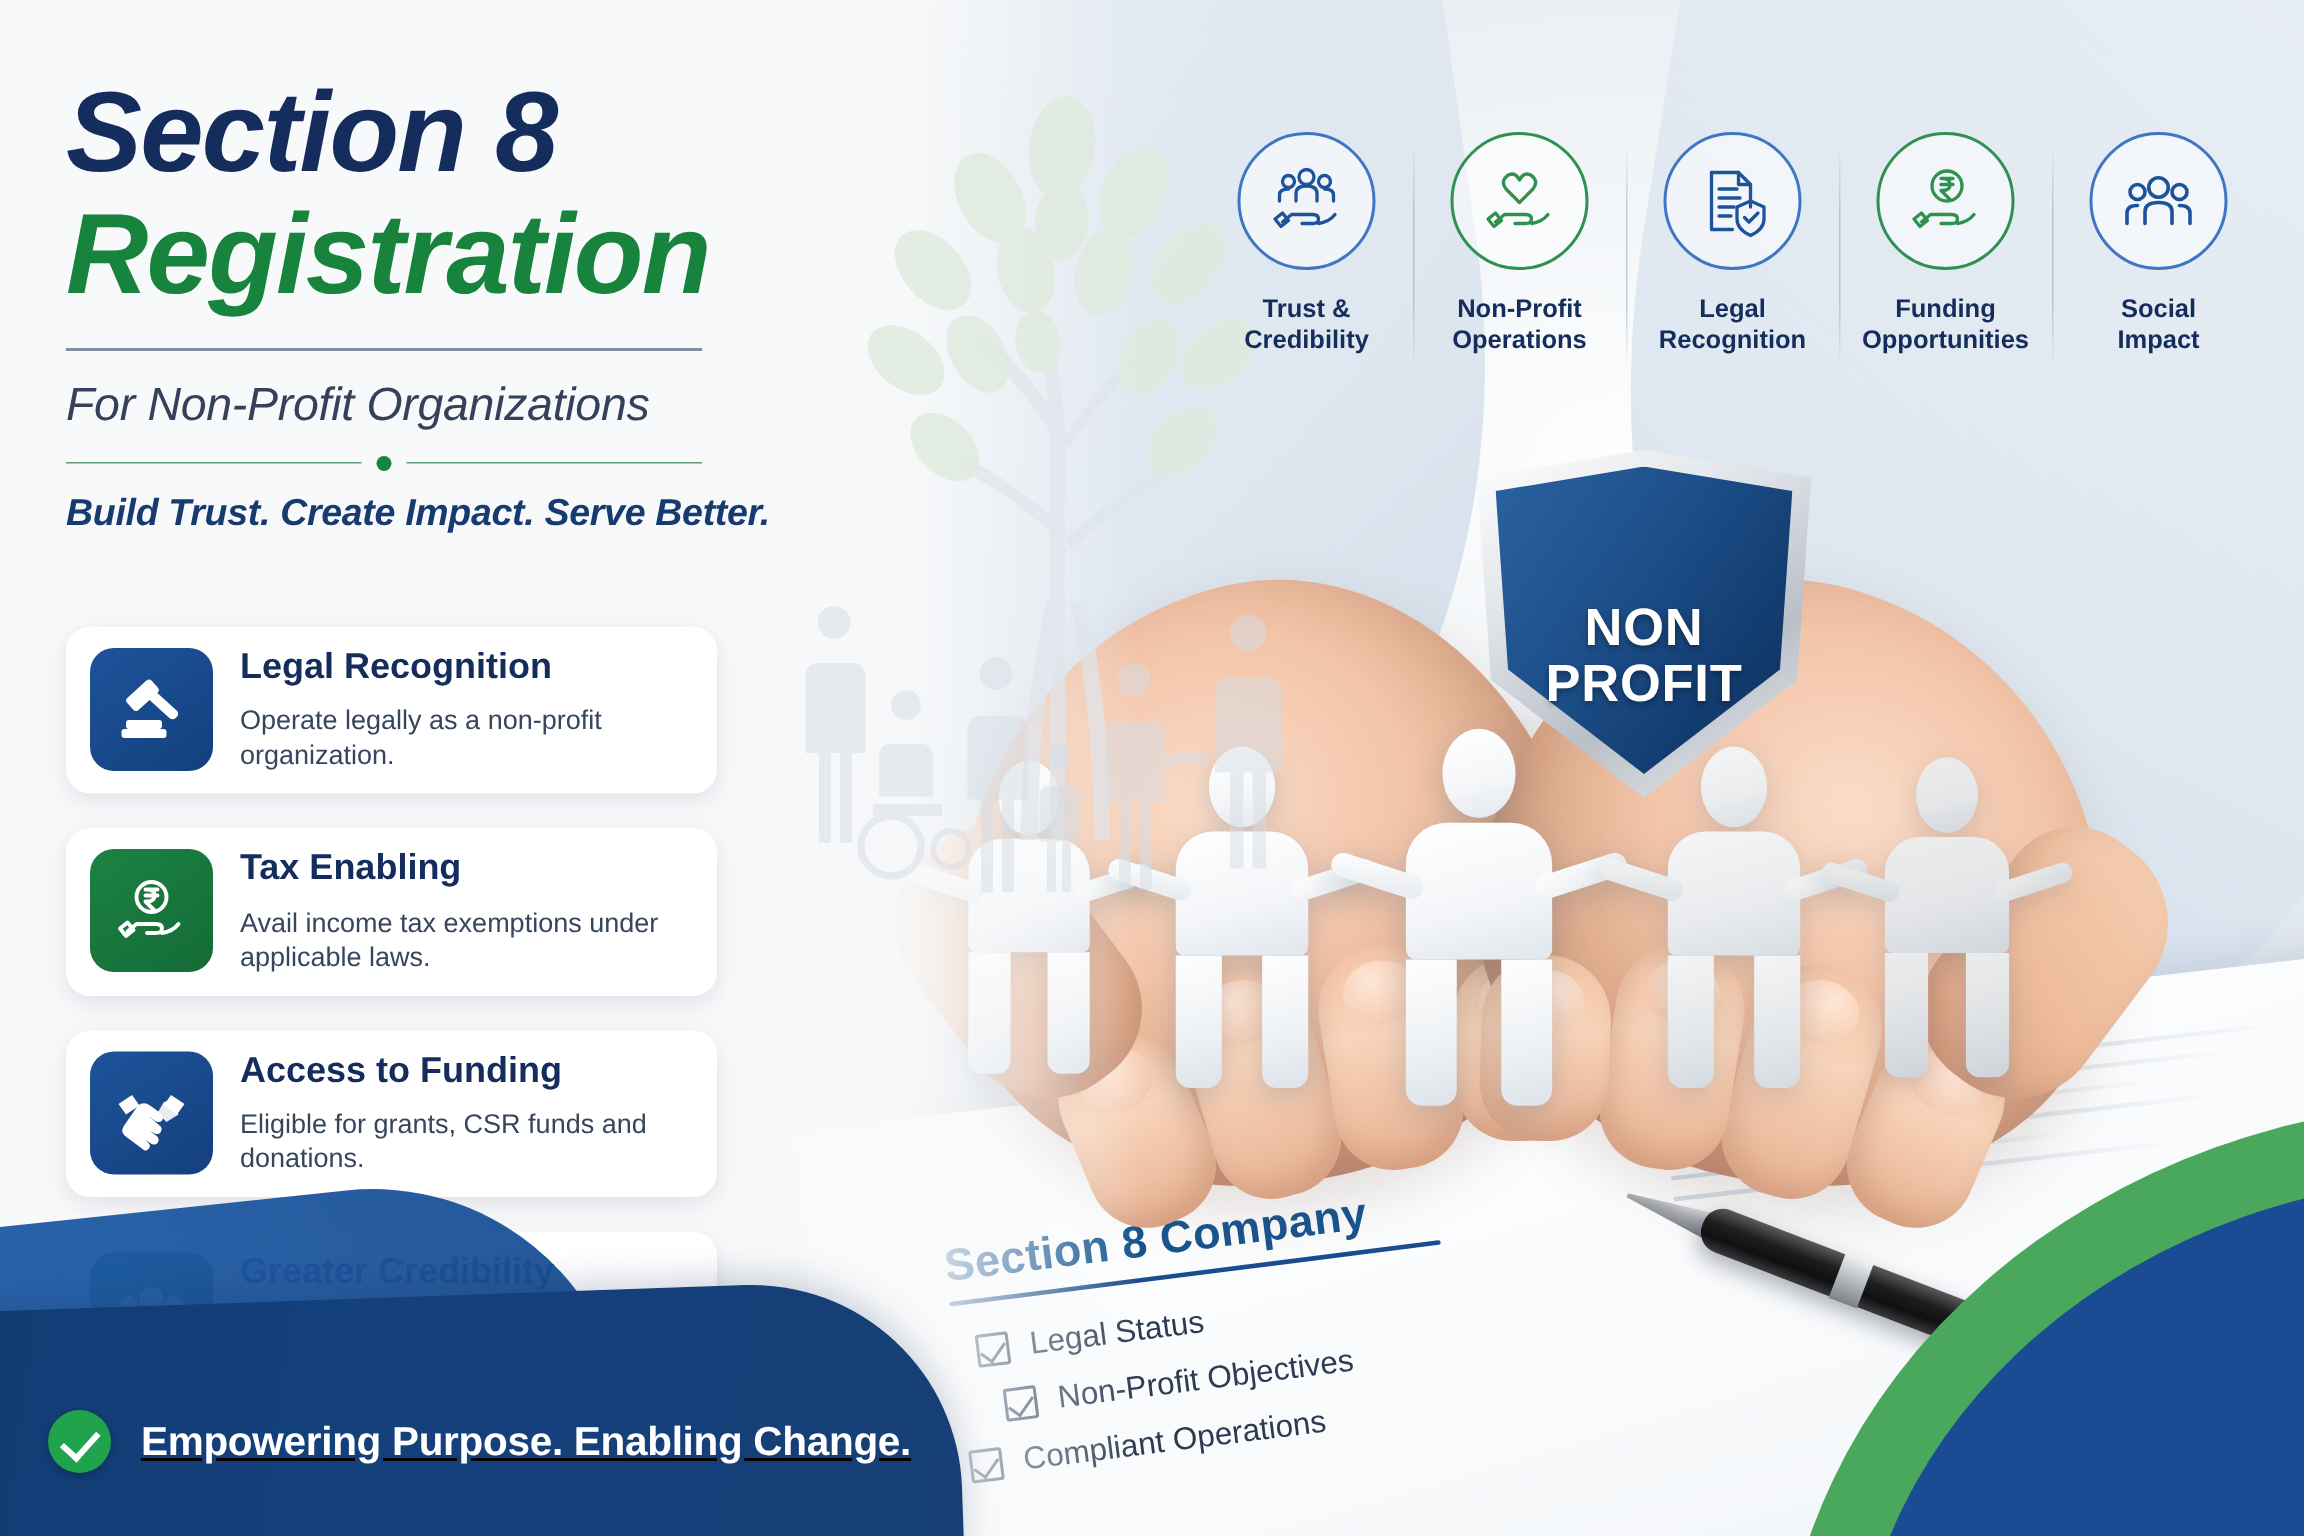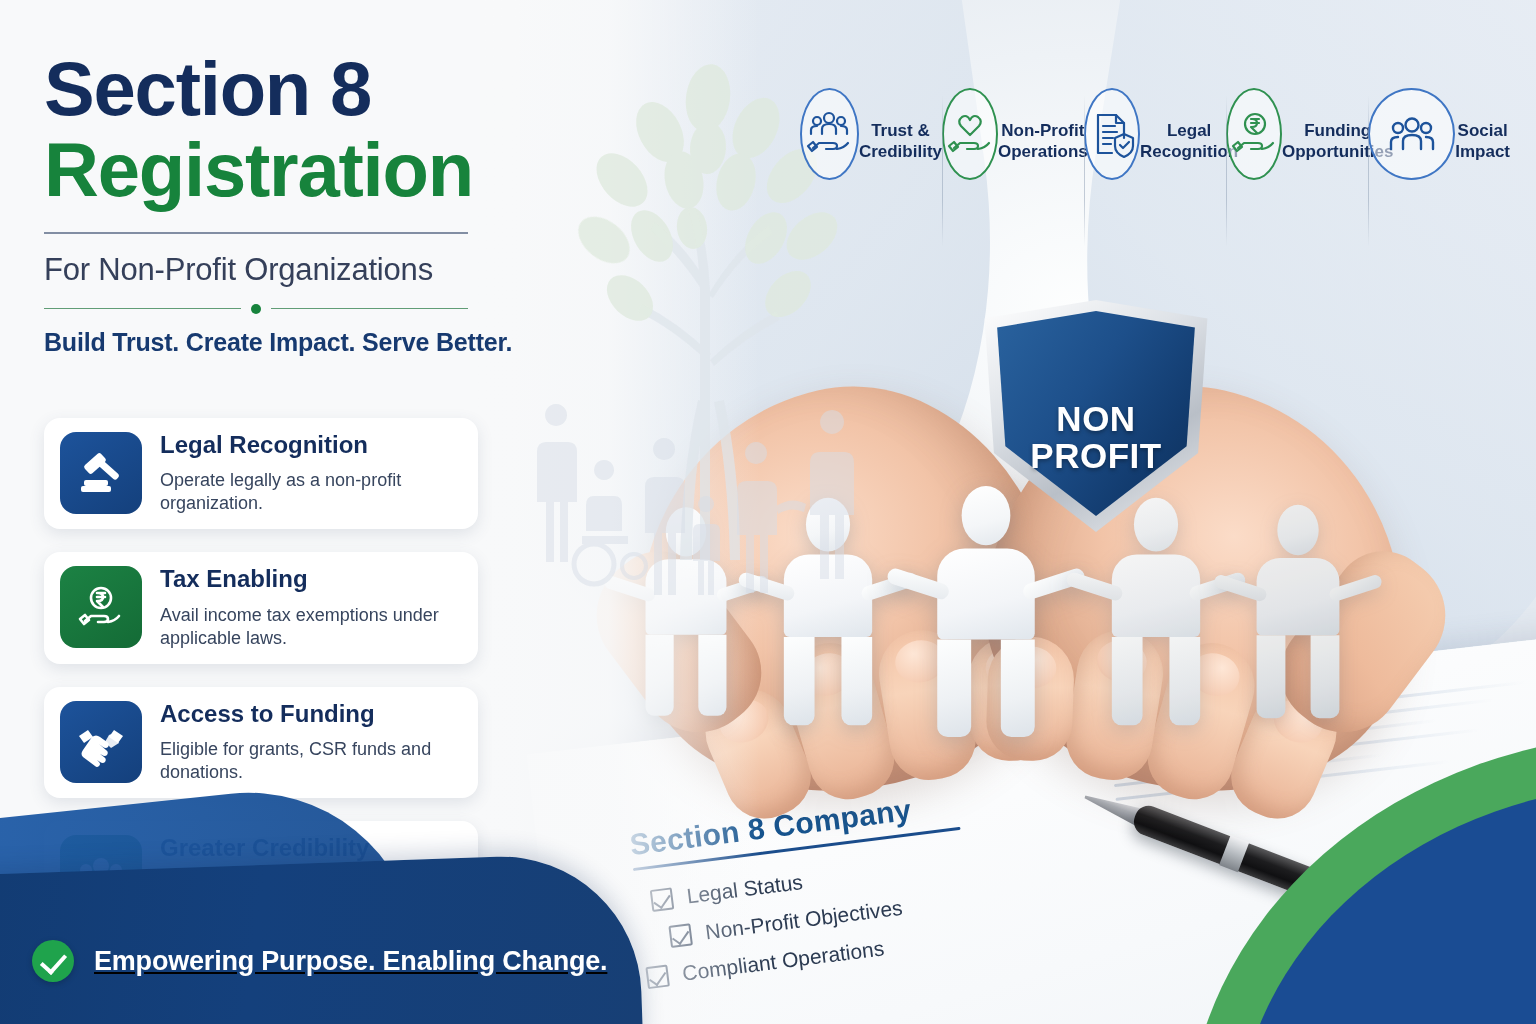--- a/index.html
+++ b/index.html
@@ -232,21 +232,21 @@
   .left-fade {
     position: absolute; left: 0; top: 0; width: 760px; height: 1024px;
     background: linear-gradient(90deg,#f8f9fa 0%,#f8f9fa 62%,rgba(248,249,250,.92) 80%,rgba(248,249,250,0) 100%);
   }
 
   
   .tree { position: absolute; left: 560px; top: 40px; width: 300px; height: 520px; opacity: .9; }
   .silhouettes { position: absolute; left: 520px; top: 330px; width: 360px; height: 280px; opacity: .55; }
 
   
-  .headline { position: absolute; left: 44px; top: 52px; width: 560px; }
+  .headline { position: absolute; left: 44px; top: 52px; width: 560px; font-style: italic; }
   .h1a {
     font-size: 76px; font-weight: bold; color: #142d5c;
     letter-spacing: -1.2px; line-height: .98;
   }
   .h1b {
     font-size: 76px; font-weight: bold; color: #17833c;
     letter-spacing: -1.2px; line-height: 1.04; margin-top: 4px;
   }
   .rule-navy { width: 424px; height: 2px; background: #5b6a86; margin: 22px 0 18px 0; opacity: .75; }
   .subtitle { font-size: 31px; color: #35405a; letter-spacing: -.2px; }
@@ -256,21 +256,21 @@
   .rule-green { flex: 1; height: 1.5px; background: #2f7d4a; opacity: .75; }
   .rule-dot { width: 10px; height: 10px; border-radius: 50%; background: #17833c; }
   .tagline { font-size: 25px; font-weight: bold; color: #173a70; letter-spacing: -.2px; }
 
   
   .icon-row {
     position: absolute; left: 800px; top: 88px;
     display: flex; gap: 0;
   }
   .icon-col {
-    width: 142px; display: flex; flex-direction: row; align-items: center;
+    width: 142px; display: flex; flex-direction: column; align-items: center;
     position: relative;
   }
   .icon-col + .icon-col::before {
     content: ""; position: absolute; left: 0; top: 8px;
     width: 1px; height: 150px;
     background: linear-gradient(180deg,rgba(150,165,185,0) 0%,rgba(150,165,185,.55) 30%,rgba(150,165,185,.55) 70%,rgba(150,165,185,0) 100%);
   }
   .icon-circle {
     width: 92px; height: 92px; border-radius: 50%;
     border: 2px solid #3f76c4;

